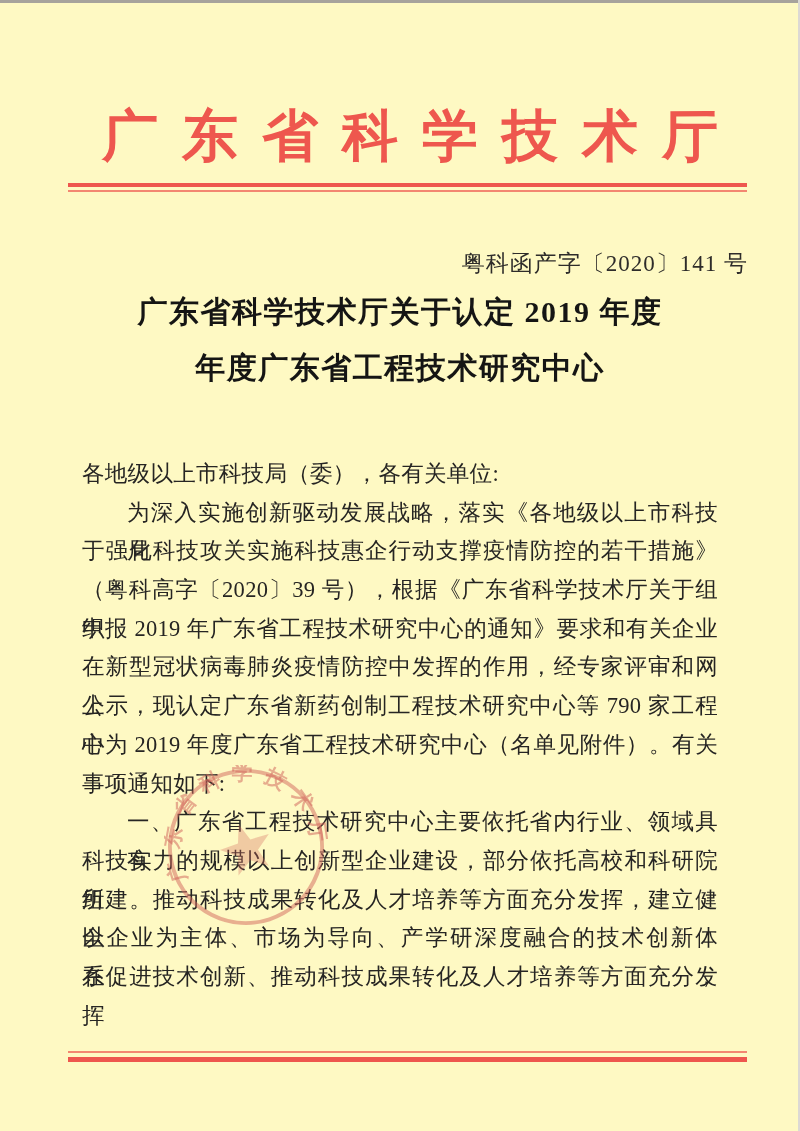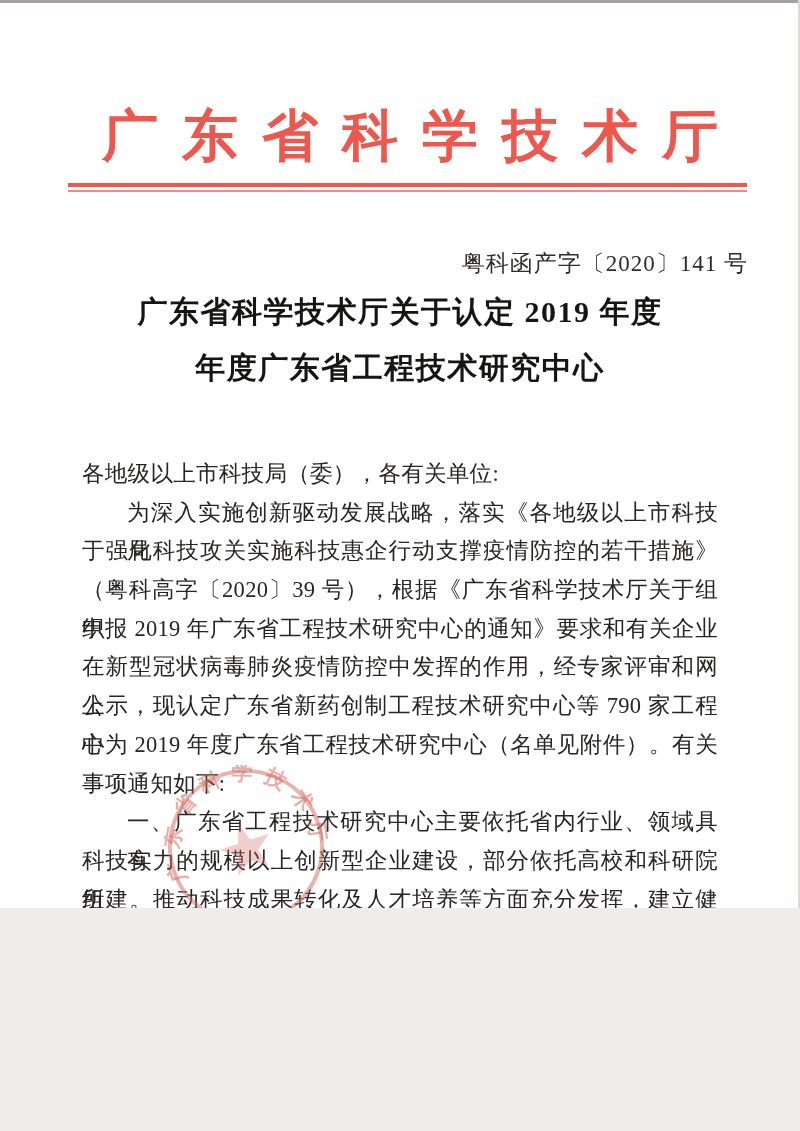--- a/index.html
+++ b/index.html
@@ -4,22 +4,22 @@
 <style>
   :root{
     --accent_red:#ee574e;
     --seal_red:#d2665c;
     --ink:#262523;
   }
   *{margin:0;padding:0;box-sizing:border-box;}
   html,body{width:800px;height:1131px;}
   body{background:#efede9;font-family:"Liberation Serif","DejaVu Serif",serif;}
   .page{
-    position:relative;width:800px;height:908px;
-    background:#ffffff;overflow:hidden;
+    position:relative;width:800px;height:1131px;
+    background:#fef9c3;overflow:hidden;
   }
   .scan-edge-top{position:absolute;top:0;left:0;width:800px;height:3px;background:#a7a39c;}
   .scan-edge-right{position:absolute;top:0;right:0;width:2px;height:1131px;background:#dcd9d4;}
 
   .agency{
     position:absolute;top:104px;left:102px;
     font-size:56px;font-weight:bold;color:var(--accent_red);
     letter-spacing:24px;white-space:nowrap;line-height:64px;
   }
   .rule-top-thick{position:absolute;top:183px;left:68px;width:679px;height:4px;background:var(--accent_red);}

